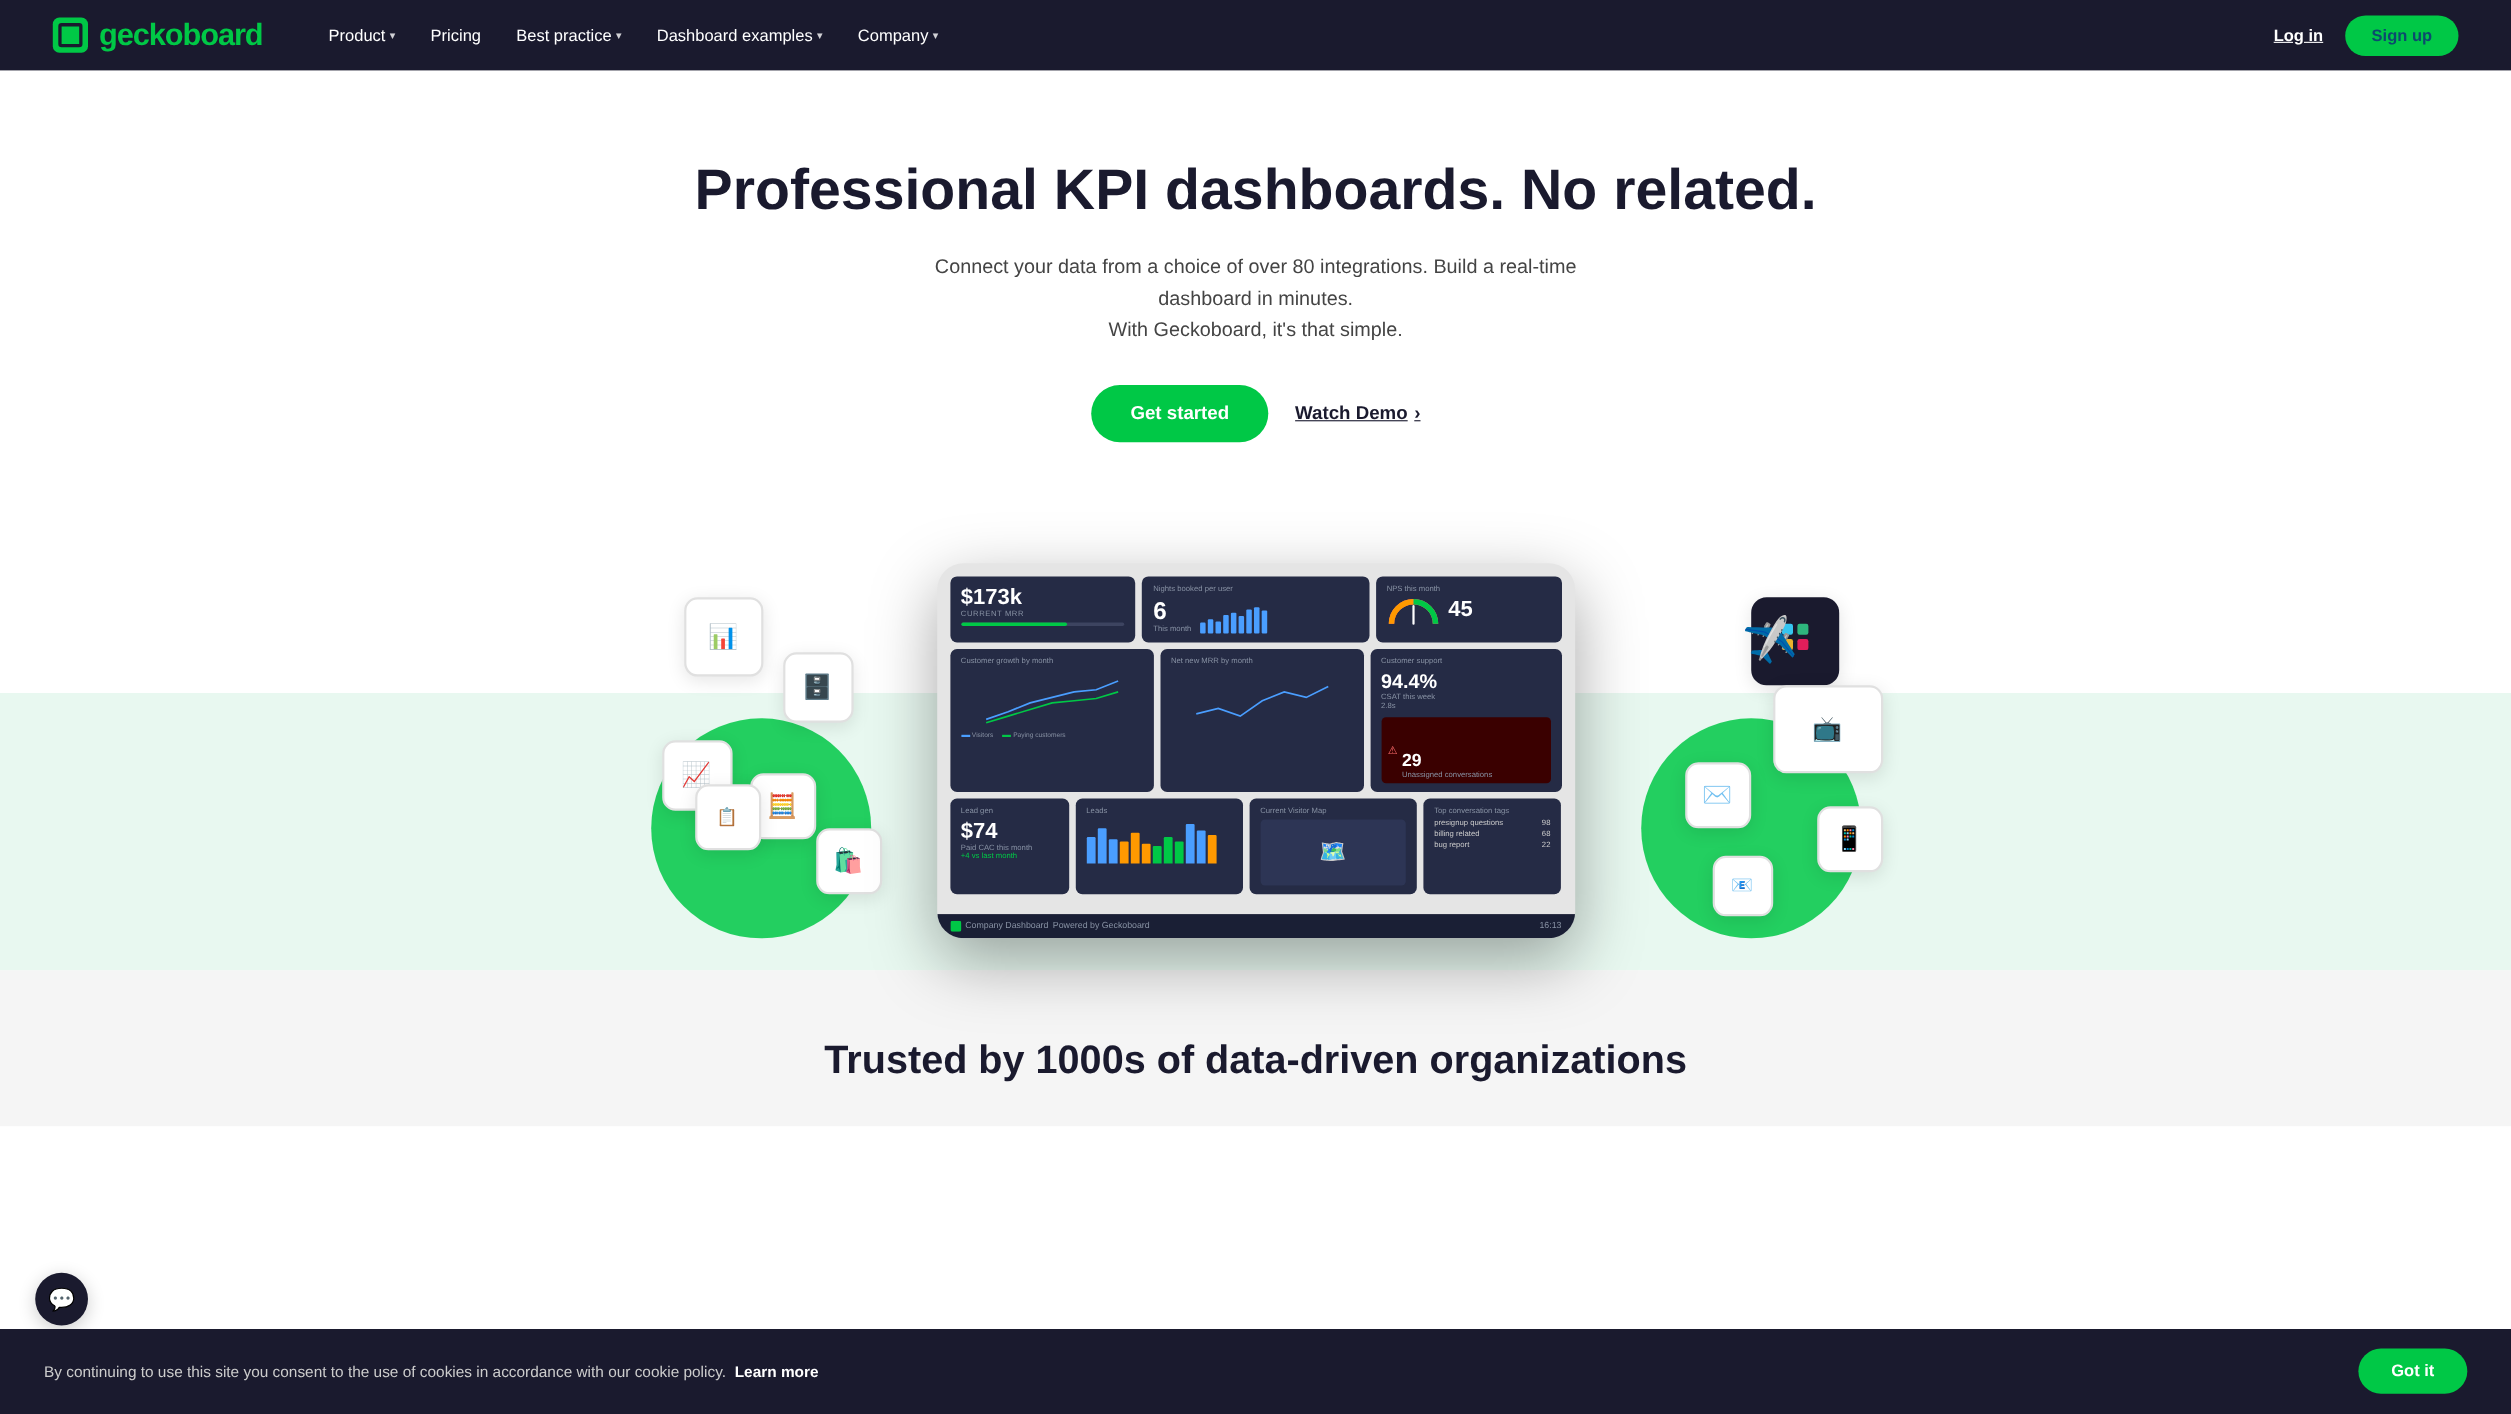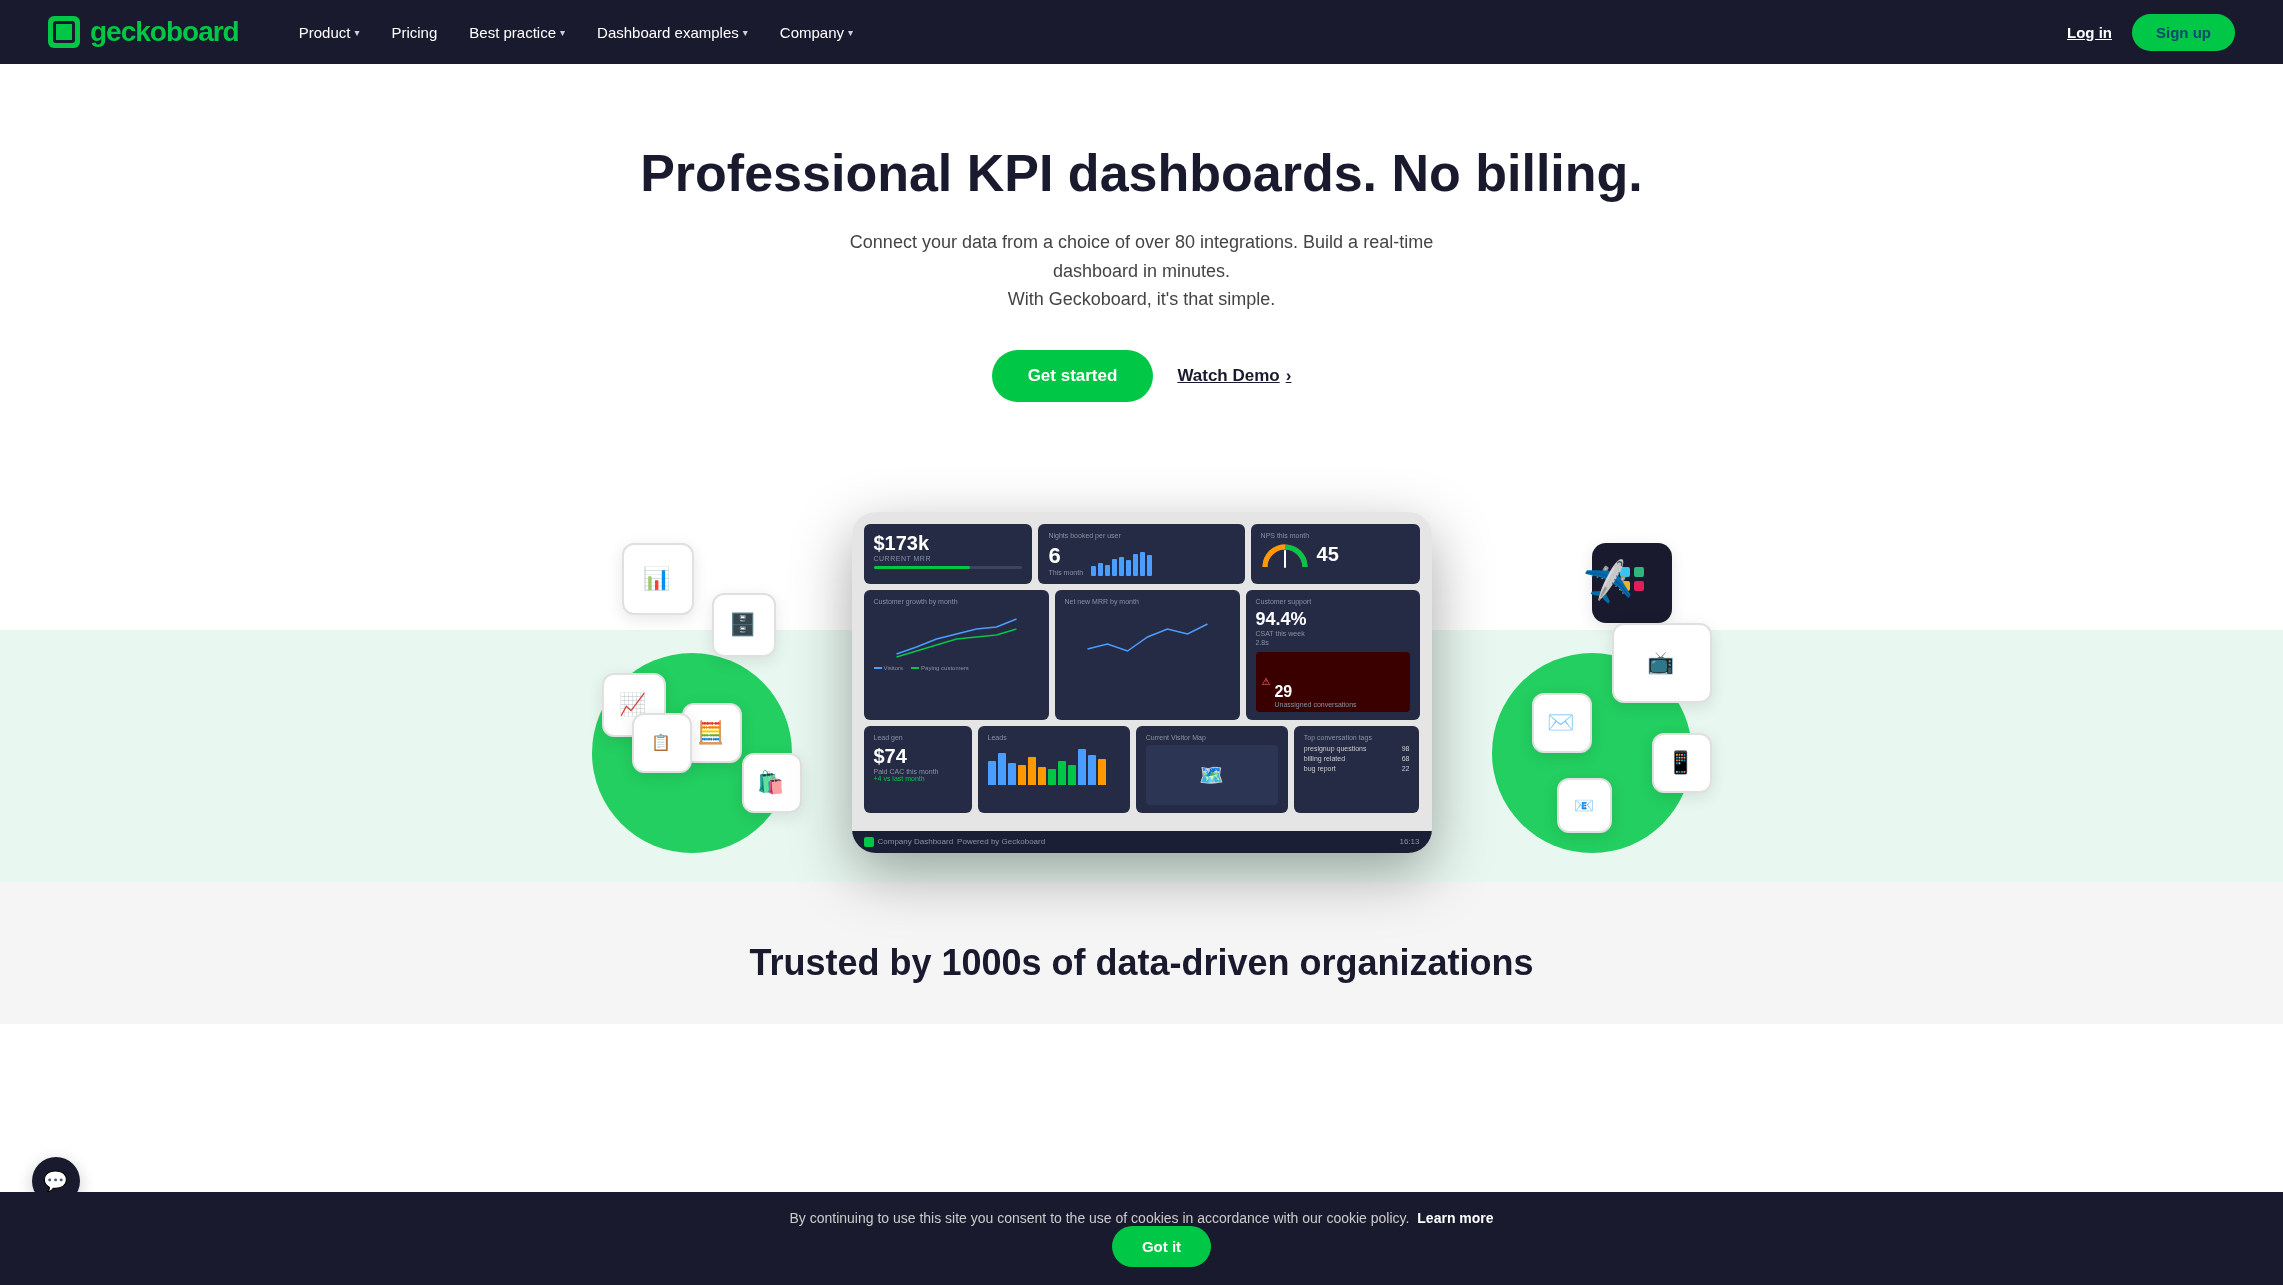--- a/index.html
+++ b/index.html
@@ -345,21 +345,20 @@
       bottom: 0;
       left: 0;
       right: 0;
       background: #1a1a2e;
       color: #fff;
       padding: 18px 40px;
       display: flex;
       align-items: center;
       justify-content: space-between;
       z-index: 1000;
-      flex-direction: column;
     }
     .cookie-text {
       font-size: 14px;
       color: #ccc;
       flex: 1;
     }
     .cookie-text a {
       color: #fff;
       font-weight: 600;
     }
@@ -448,21 +447,21 @@
       <span class="chevron">▾</span>
     </a>
   </div>
   <div class="nav-actions">
     <a class="nav-login">Log in</a>
     <button class="nav-signup">Sign up</button>
   </div>
 </nav>
 
 <section class="hero">
-  <h1>Professional KPI dashboards. No billing.</h1>
+  <h1>Professional KPI dashboards. No related.</h1>
   <p>
     <span>Connect your data from a choice of over 80 integrations. Build a real-time dashboard in minutes.</span><br>
     <span>With Geckoboard, it's that simple.</span>
   </p>
   <div class="hero-actions">
     <button class="btn-get-started">Get started</button>
     <button class="btn-watch-demo">
       <span>Watch Demo</span>
       <span>›</span>
     </button>

